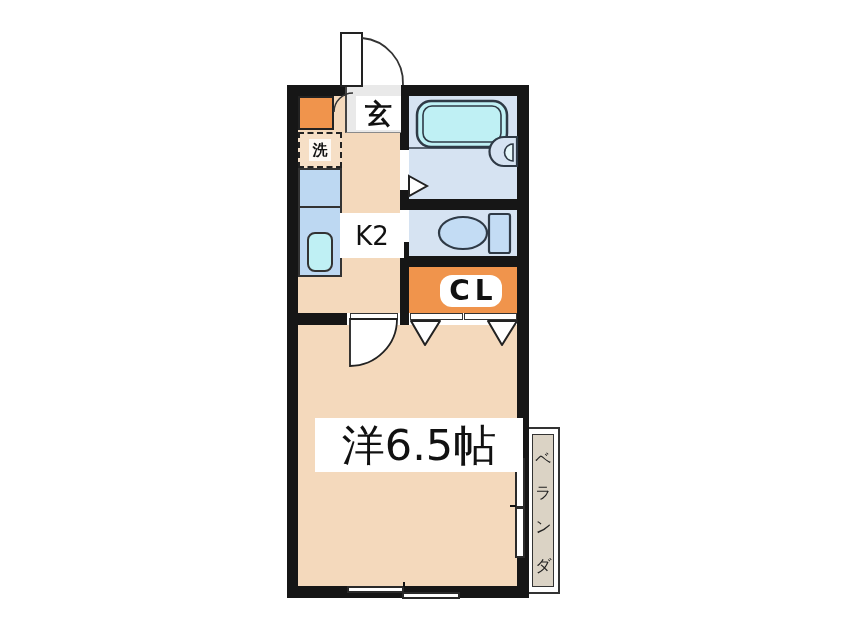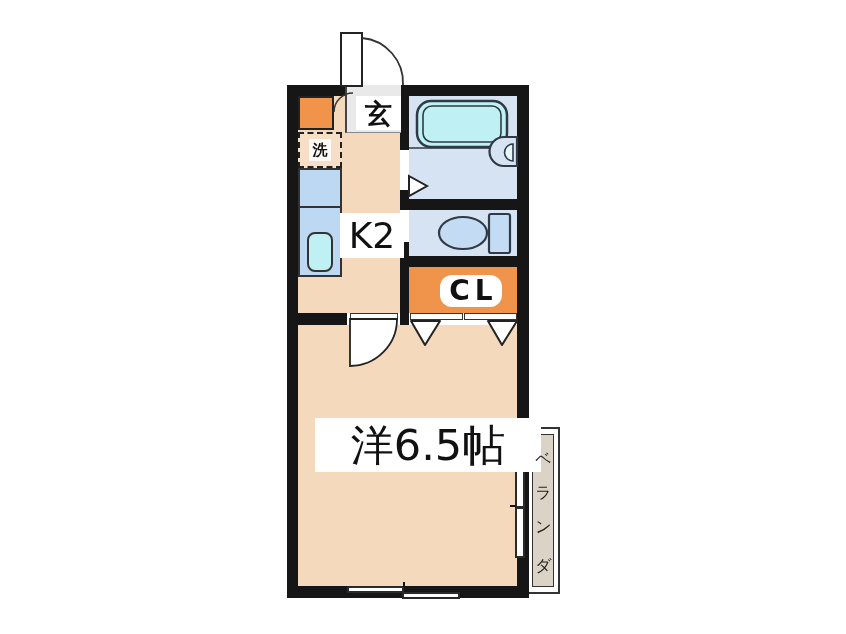--- a/index.html
+++ b/index.html
@@ -89,29 +89,29 @@
   </svg>
 
   <div class="lbl" style="left:356px;top:96px;width:45px;height:34px;font-size:27px;font-weight:600;">
       <span>玄</span>
     </div>
 
   <div class="lbl" style="left:309px;top:139px;width:22px;height:22px;font-size:15px;font-weight:600;background:#ffffffcc;">
       <span>洗</span>
     </div>
 
-  <div class="lbl" style="left:340px;top:213px;width:64px;height:45px;font-size:36px;font-weight:500;">
+  <div class="lbl" style="left:340px;top:213px;width:64px;height:45px;font-size:26px;font-weight:500;">
       <span>K2</span>
     </div>
 
   <div class="lbl" style="left:440px;top:275px;width:62px;height:32px;font-size:28px;font-weight:600;letter-spacing:5px;text-indent:5px;border-radius:12px;">
       <span>CL</span>
     </div>
 
-  <div class="lbl" style="left:315px;top:418px;width:226px;height:54px;font-size:43px;font-weight:500;">
+  <div class="lbl" style="left:315px;top:418px;width:208px;height:54px;font-size:43px;font-weight:500;">
       <span>洋6.5帖</span>
     </div>
 
   <div class="abs" style="left:532px;top:434px;width:22px;height:153px;display:flex;align-items:center;justify-content:center;
               writing-mode:vertical-rl;font-size:16px;letter-spacing:17px;color:#222;font-weight:500;
               font-family:'DejaVu Sans','Liberation Sans',sans-serif;">
       <span>ベランダ</span>
     </div>
 
 </div>

